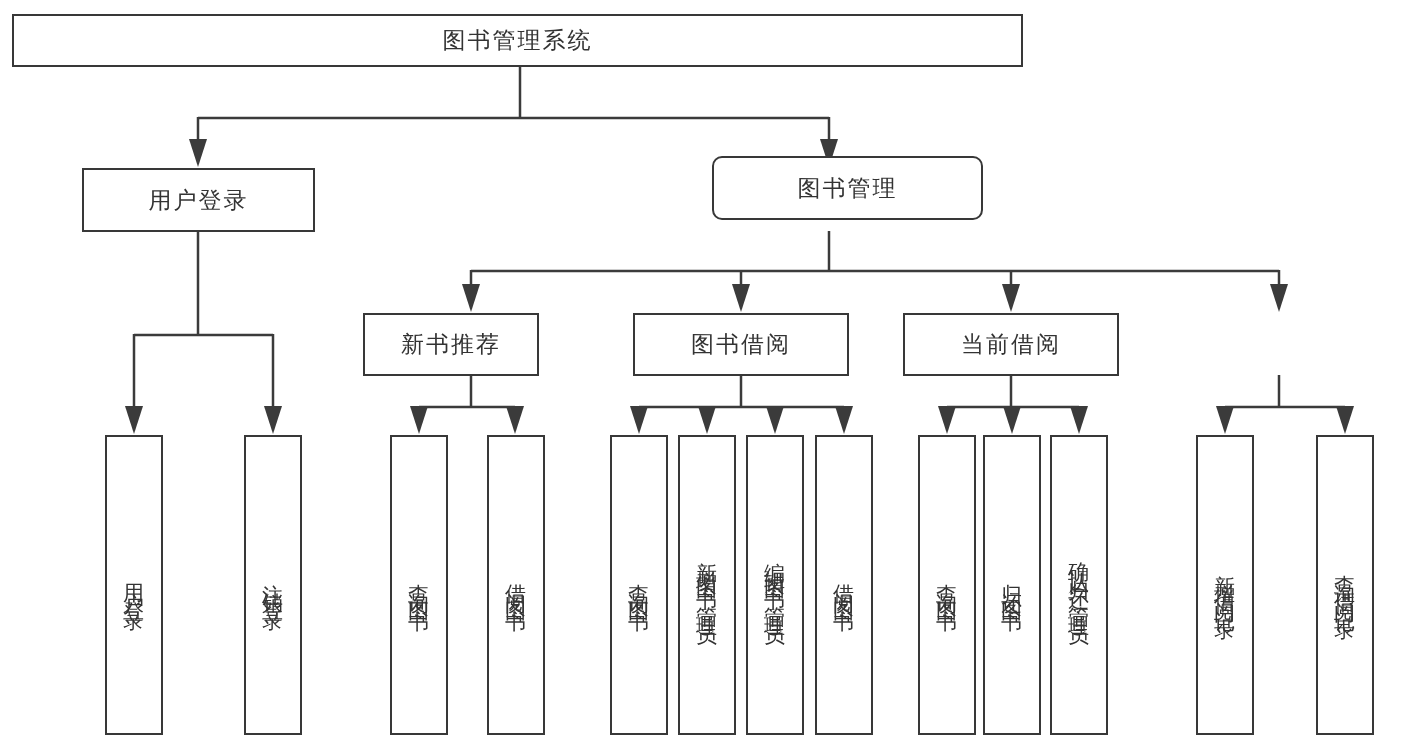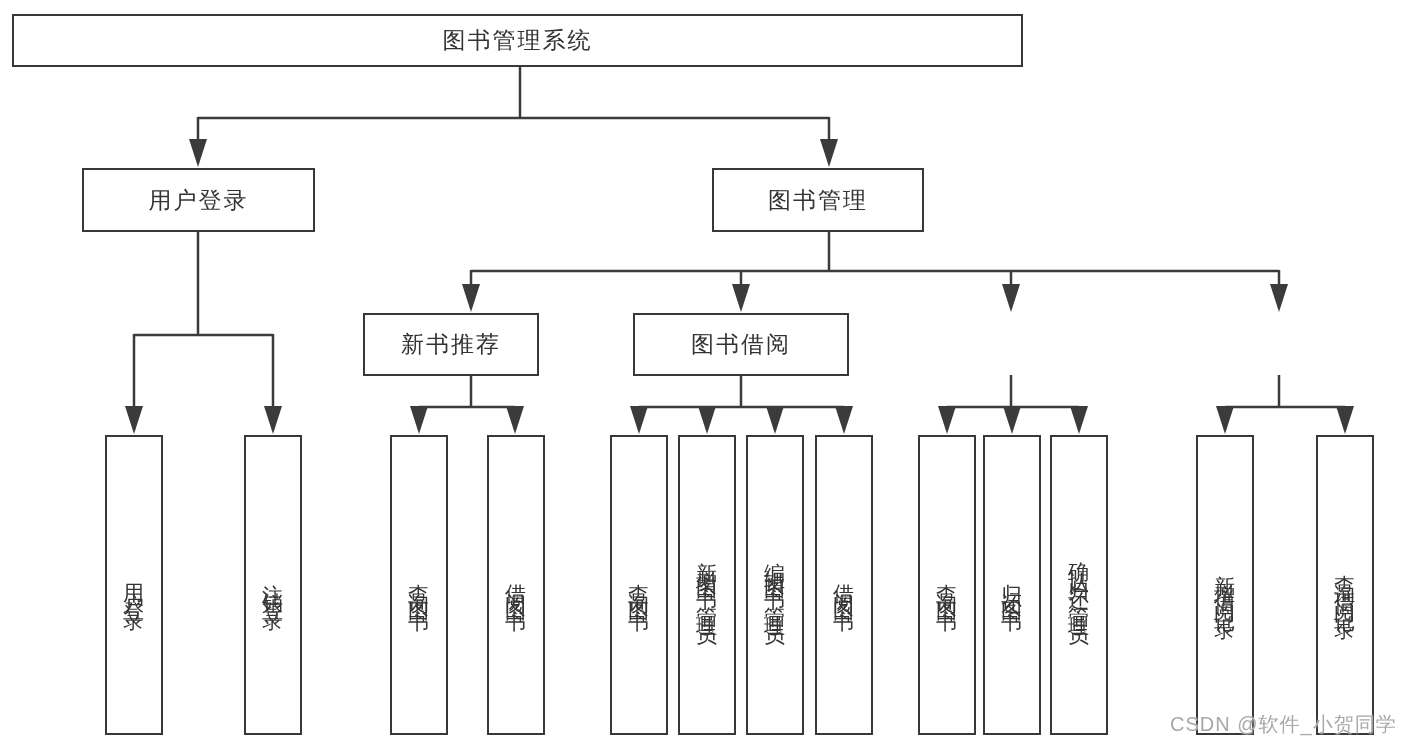--- a/index.html
+++ b/index.html
@@ -88,38 +88,38 @@
       <polygon points="1070,406 1088,406 1079,434"></polygon>
 
       <polygon points="1216,406 1234,406 1225,434"></polygon>
       <polygon points="1336,406 1354,406 1345,434"></polygon>
     </g>
   </svg>
 
   <div class="box h" style="left:12px;top:14px;width:1011px;height:53px;">图书管理系统</div>
 
   <div class="box h" style="left:82px;top:168px;width:233px;height:64px;">用户登录</div>
-  <div class="box h" style="left:712px;top:168px;width:212px;height:64px;">图书管理</div>
+  <div class="box h" style="left:712px;top:156px;width:271px;height:64px;border-radius:10px;">图书管理</div>
 
   <div class="box h" style="left:363px;top:313px;width:176px;height:63px;">新书推荐</div>
   <div class="box h" style="left:633px;top:313px;width:216px;height:63px;text-align:right;">图书借阅</div>
+  <div class="box h" style="left:903px;top:313px;width:216px;height:63px;">当前借阅</div>
 
   <div class="box v" style="left:105px;top:435px;width:58px;height:300px;">用户登录</div>
   <div class="box v" style="left:244px;top:435px;width:58px;height:300px;">注销登录</div>
 
   <div class="box v" style="left:390px;top:435px;width:58px;height:300px;">查询图书</div>
   <div class="box v" style="left:487px;top:435px;width:58px;height:300px;">借阅图书</div>
 
   <div class="box v" style="left:610px;top:435px;width:58px;height:300px;">查询图书</div>
   <div class="box v" style="left:678px;top:435px;width:58px;height:300px;">新增图书（管理员）</div>
   <div class="box v" style="left:746px;top:435px;width:58px;height:300px;">编辑图书（管理员）</div>
   <div class="box v" style="left:815px;top:435px;width:58px;height:300px;">借阅图书</div>
 
   <div class="box v" style="left:918px;top:435px;width:58px;height:300px;">查询图书</div>
   <div class="box v" style="left:983px;top:435px;width:58px;height:300px;">归还图书</div>
   <div class="box v" style="left:1050px;top:435px;width:58px;height:300px;">确认归还（管理员）</div>
 
   <div class="box v" style="left:1196px;top:435px;width:58px;height:300px;">新增借阅记录</div>
   <div class="box v" style="left:1316px;top:435px;width:58px;height:300px;">查询借阅记录</div>
 
-  <div class="watermark">CSDN @软件_小贺同学</div>
 
 </div>
 
 </body></html>

